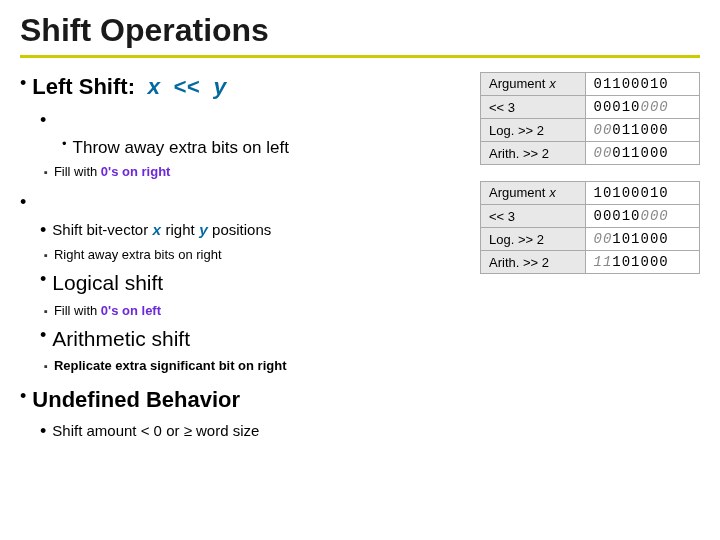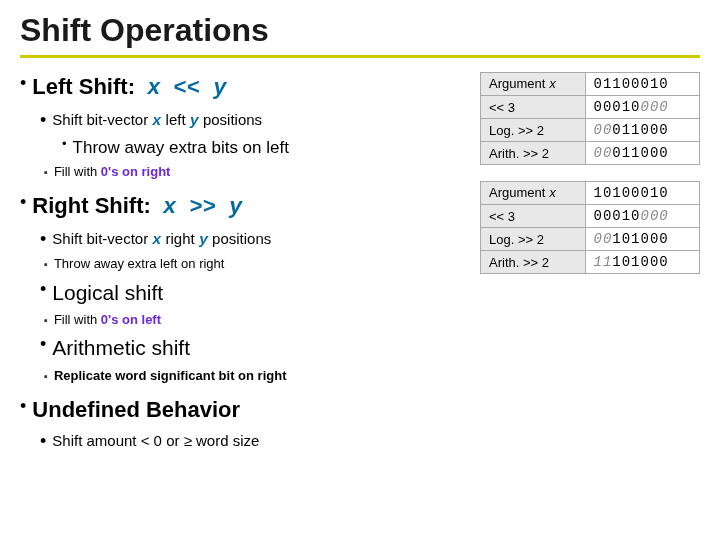--- a/index.html
+++ b/index.html
@@ -156,56 +156,50 @@
       <div class="section">
         <div class="bullet-l1">
           <span class="dot">•</span>
           <span class="text">
             <span class="section-title">Left Shift:&nbsp;&nbsp;<span class="code">x &lt;&lt; y</span></span>
           </span>
         </div>
 
         <div class="bullet-l1" style="margin-left:20px;">
           <span class="dot">•</span>
-          <span class="text">
-            Shift bit-vector <span class="code">x</span> left <span class="code">y</span> positions
-          </span>
         </div>
 
         <div class="bullet-l2b">
           <span class="dot">•</span>
           <span class="text">Throw away extra bits on left</span>
         </div>
 
         <div class="bullet-l2">
           <span class="sq">▪</span>
           <span class="text">
             Fill with <span class="highlight-blue">0's on right</span>
           </span>
         </div>
       </div>
 
       <div class="section right-shift-section">
         <div class="bullet-l1">
           <span class="dot">•</span>
-          <span class="text">
-            <span class="section-title">Right Shift:&nbsp;&nbsp;<span class="code">x &gt;&gt; y</span></span>
-          </span>
         </div>
 
         <div class="bullet-l1" style="margin-left:20px;">
           <span class="dot">•</span>
           <span class="text">
             Shift bit-vector <span class="code">x</span> right <span class="code">y</span> positions
           </span>
         </div>
 
         <div class="bullet-l2">
           <span class="sq">▪</span>
-          <span class="text">Throw away extra left on right</span>
+          <span class="text">Right away extra bits on right</span>
         </div>
 
         <div class="bullet-l1" style="margin-left:20px; margin-top:4px;">
           <span class="dot">•</span>
           <span class="text">
             <span class="subsection-title">Logical shift</span>
           </span>
         </div>
         <div class="bullet-l2">
           <span class="sq">▪</span>
@@ -216,21 +210,21 @@
 
         <div class="bullet-l1" style="margin-left:20px; margin-top:4px;">
           <span class="dot">•</span>
           <span class="text">
             <span class="subsection-title">Arithmetic shift</span>
           </span>
         </div>
         <div class="bullet-l2">
           <span class="sq">▪</span>
           <span class="text">
-            <strong>Replicate word significant bit on right</strong>
+            <strong>Replicate extra significant bit on right</strong>
           </span>
         </div>
       </div>
 
       <div class="section">
         <div class="bullet-l1">
           <span class="dot">•</span>
           <span class="text">
             <span class="section-title">Undefined Behavior</span>
           </span>

